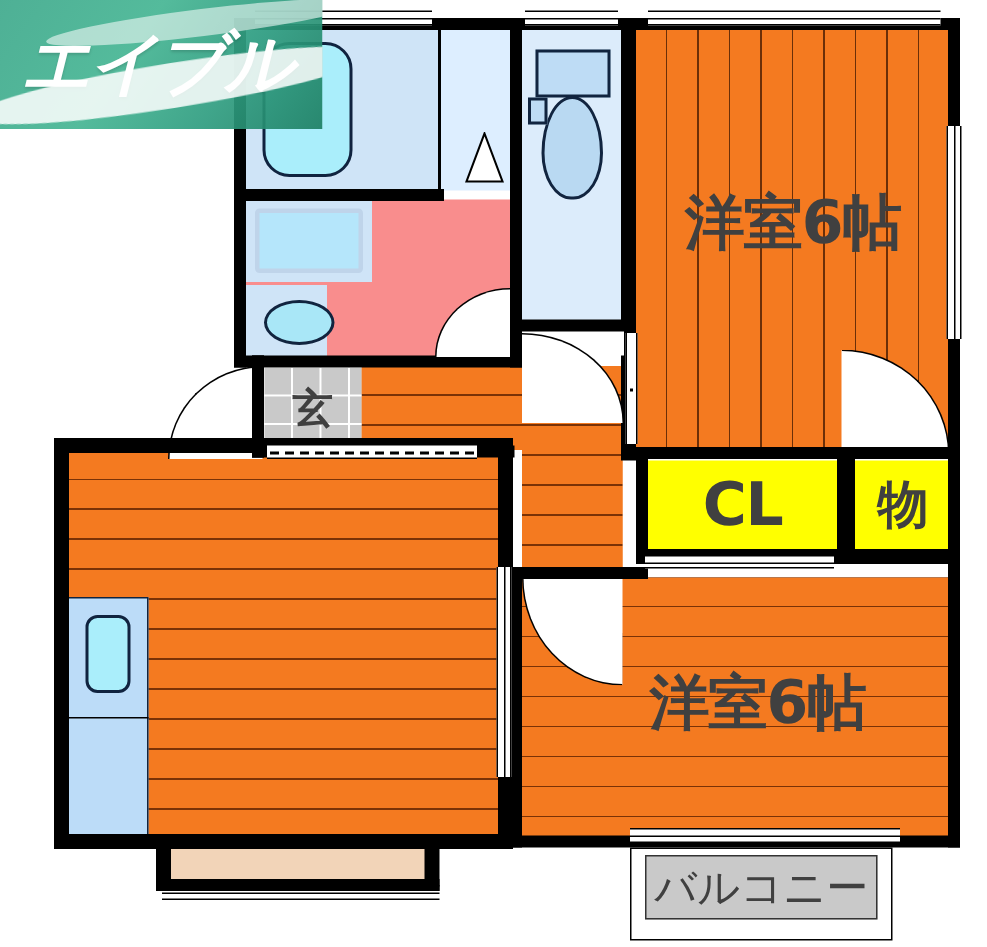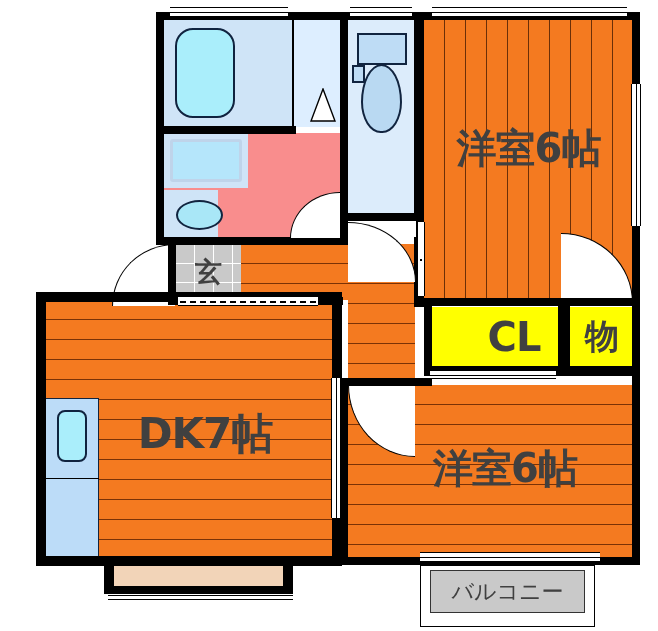--- a/index.html
+++ b/index.html
@@ -137,21 +137,21 @@
     font-weight: bold;
     font-family: "DejaVu Sans", "Liberation Sans", sans-serif;
     white-space: nowrap;
     letter-spacing: -1px;
   }
   .label-room { font-size: 40px; }
   .label-dk   { font-size: 42px; }
   .label-cl   { font-size: 40px; }
   .label-mono { font-size: 34px; }
   .label-gen  { font-size: 27px; }
-  .label-balcony { font-size: 22px; letter-spacing: 0px; font-weight: normal; }
+  .label-balcony { font-size: 28px; letter-spacing: 0px; font-weight: normal; }
 
   
   .tile-grid {
     background-color: #c9c9c9;
     background-image:
       repeating-linear-gradient(to right, #ffffff 0 1.5px, transparent 1.5px 100%),
       repeating-linear-gradient(to bottom, #ffffff 0 1.5px, transparent 1.5px 100%);
     background-size: 19px 19px, 19px 19px;
   }
 
@@ -222,36 +222,35 @@
   <div class="abs toilet-tank" style="left:357px; top:33px; width:50px; height:32px;"></div>
   <div class="abs toilet-bowl" style="left:361px; top:64px; width:41px; height:69px;"></div>
   <div class="abs toilet-tank" style="left:352px; top:65px; width:13px; height:18px;"></div>
 
   <div class="abs floor-orange-v" style="left:424px; top:19px; width:209px; height:283px;"></div>
   <div class="abs label label-room" style="left:424px; top:118px; width:209px; height:60px;">洋室6帖</div>
 
   <div class="abs door-arc arc-tr" style="left:561px; top:233px; width:72px; height:70px; border-left:none; border-bottom:none;"></div>
 
   <div class="abs floor-yellow" style="left:431px; top:307px; width:128px; height:60px;"></div>
-  <div class="abs label label-cl" style="left:450px; top:307px; width:128px; height:60px;">CL</div>
+  <div class="abs label label-cl" style="left:431px; top:307px; width:128px; height:60px;">CL</div>
 
   <div class="abs floor-yellow" style="left:570px; top:307px; width:63px; height:60px;"></div>
   <div class="abs label label-mono" style="left:570px; top:307px; width:63px; height:60px;">物</div>
 
   <div class="abs floor-orange-h" style="left:348px; top:385px; width:285px; height:173px;"></div>
   <div class="abs label label-room" style="left:380px; top:440px; width:250px; height:56px;">洋室6帖</div>
 
   <div class="abs door-arc arc-bl" style="left:348px; top:385px; width:67px; height:72px; border-top:none; border-right:none;"></div>
 
   <div class="abs floor-orange-h" style="left:44px; top:300px; width:290px; height:258px;"></div>
 
   <div class="abs counter" style="left:44px; top:398px; width:55px; height:160px;"></div>
   <div class="abs thinline" style="left:44px; top:478px; width:55px; height:1px;"></div>
   <div class="abs sink-basin" style="left:57px; top:410px; width:30px; height:52px;"></div>
-  <div class="abs label label-dk" style="left:110px; top:405px; width:190px; height:58px;">DK7帖</div>
 
   <div class="abs floor-hall" style="left:241px; top:244px; width:174px; height:56px;"></div>
   <div class="abs floor-hall" style="left:348px; top:244px; width:67px; height:141px;"></div>
 
   <div class="abs tile-grid" style="left:175px; top:244px; width:66px; height:56px;"></div>
   <div class="abs label label-gen" style="left:175px; top:244px; width:66px; height:56px;">玄</div>
 
   <div class="abs door-arc arc-tl" style="left:112px; top:244px; width:63px; height:62px; border-right:none; border-bottom:none;"></div>
 
   <div class="abs floor-beige" style="left:113px; top:563px; width:171px; height:26px;"></div>
@@ -308,14 +307,20 @@
   <div class="abs window-v" style="left:631px; top:84px; width:10px; height:142px;"></div>
   <div class="abs window-h" style="left:420px; top:552px; width:180px; height:10px;"></div>
   <div class="abs window-v" style="left:331px; top:378px; width:10px; height:140px;"></div>
   <div class="abs sliding-dash" style="left:178px; top:296px; width:140px; height:10px;"></div>
   <div class="abs sliding-dash" style="left:417px; top:222px; width:8px; height:74px; border:none; border-left:1.2px solid #000; border-right:1.2px solid #000;"></div>
   <div class="abs window-h" style="left:430px; top:370px; width:126px; height:9px;"></div>
 
   <div class="abs door-arc arc-tl" style="left:290px; top:192px; width:50px; height:46px; border-right:none; border-bottom:none;"></div>
   <div class="abs door-arc arc-tr" style="left:348px; top:222px; width:68px; height:60px; border-left:none; border-bottom:none;"></div>
 
+  <div id="watermark">
+    <div class="wm-bg"></div>
+    <div class="wm-swoosh2"></div>
+    <div class="wm-text">エイブル</div>
+    <div class="wm-swoosh"></div>
+  </div>
 
 </div>
 
 </body></html>

